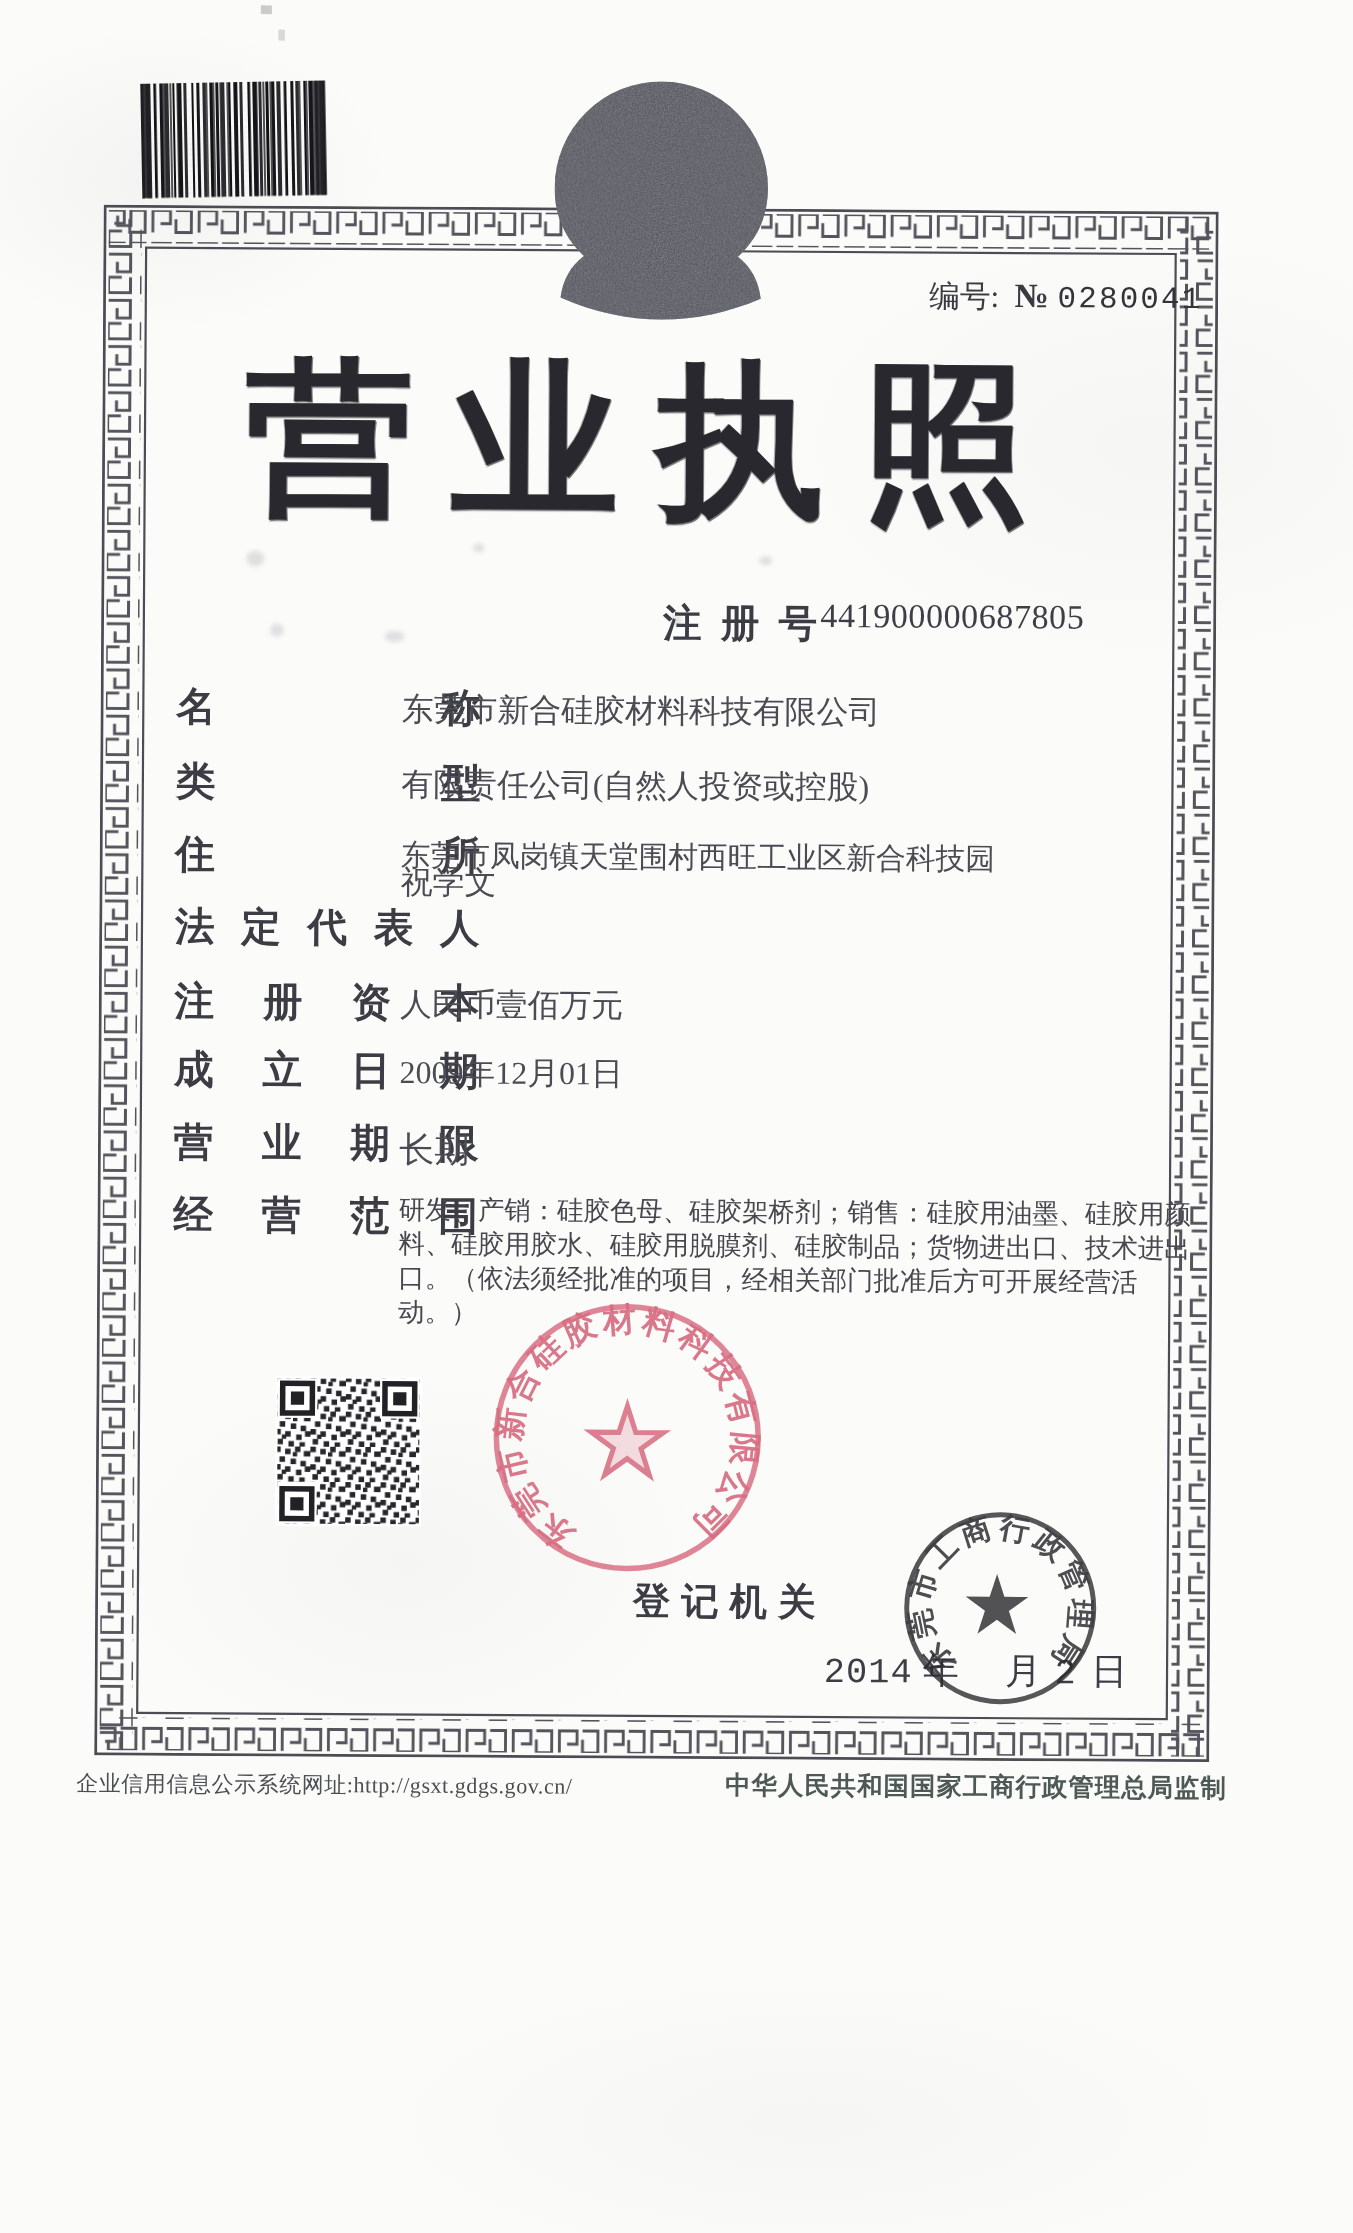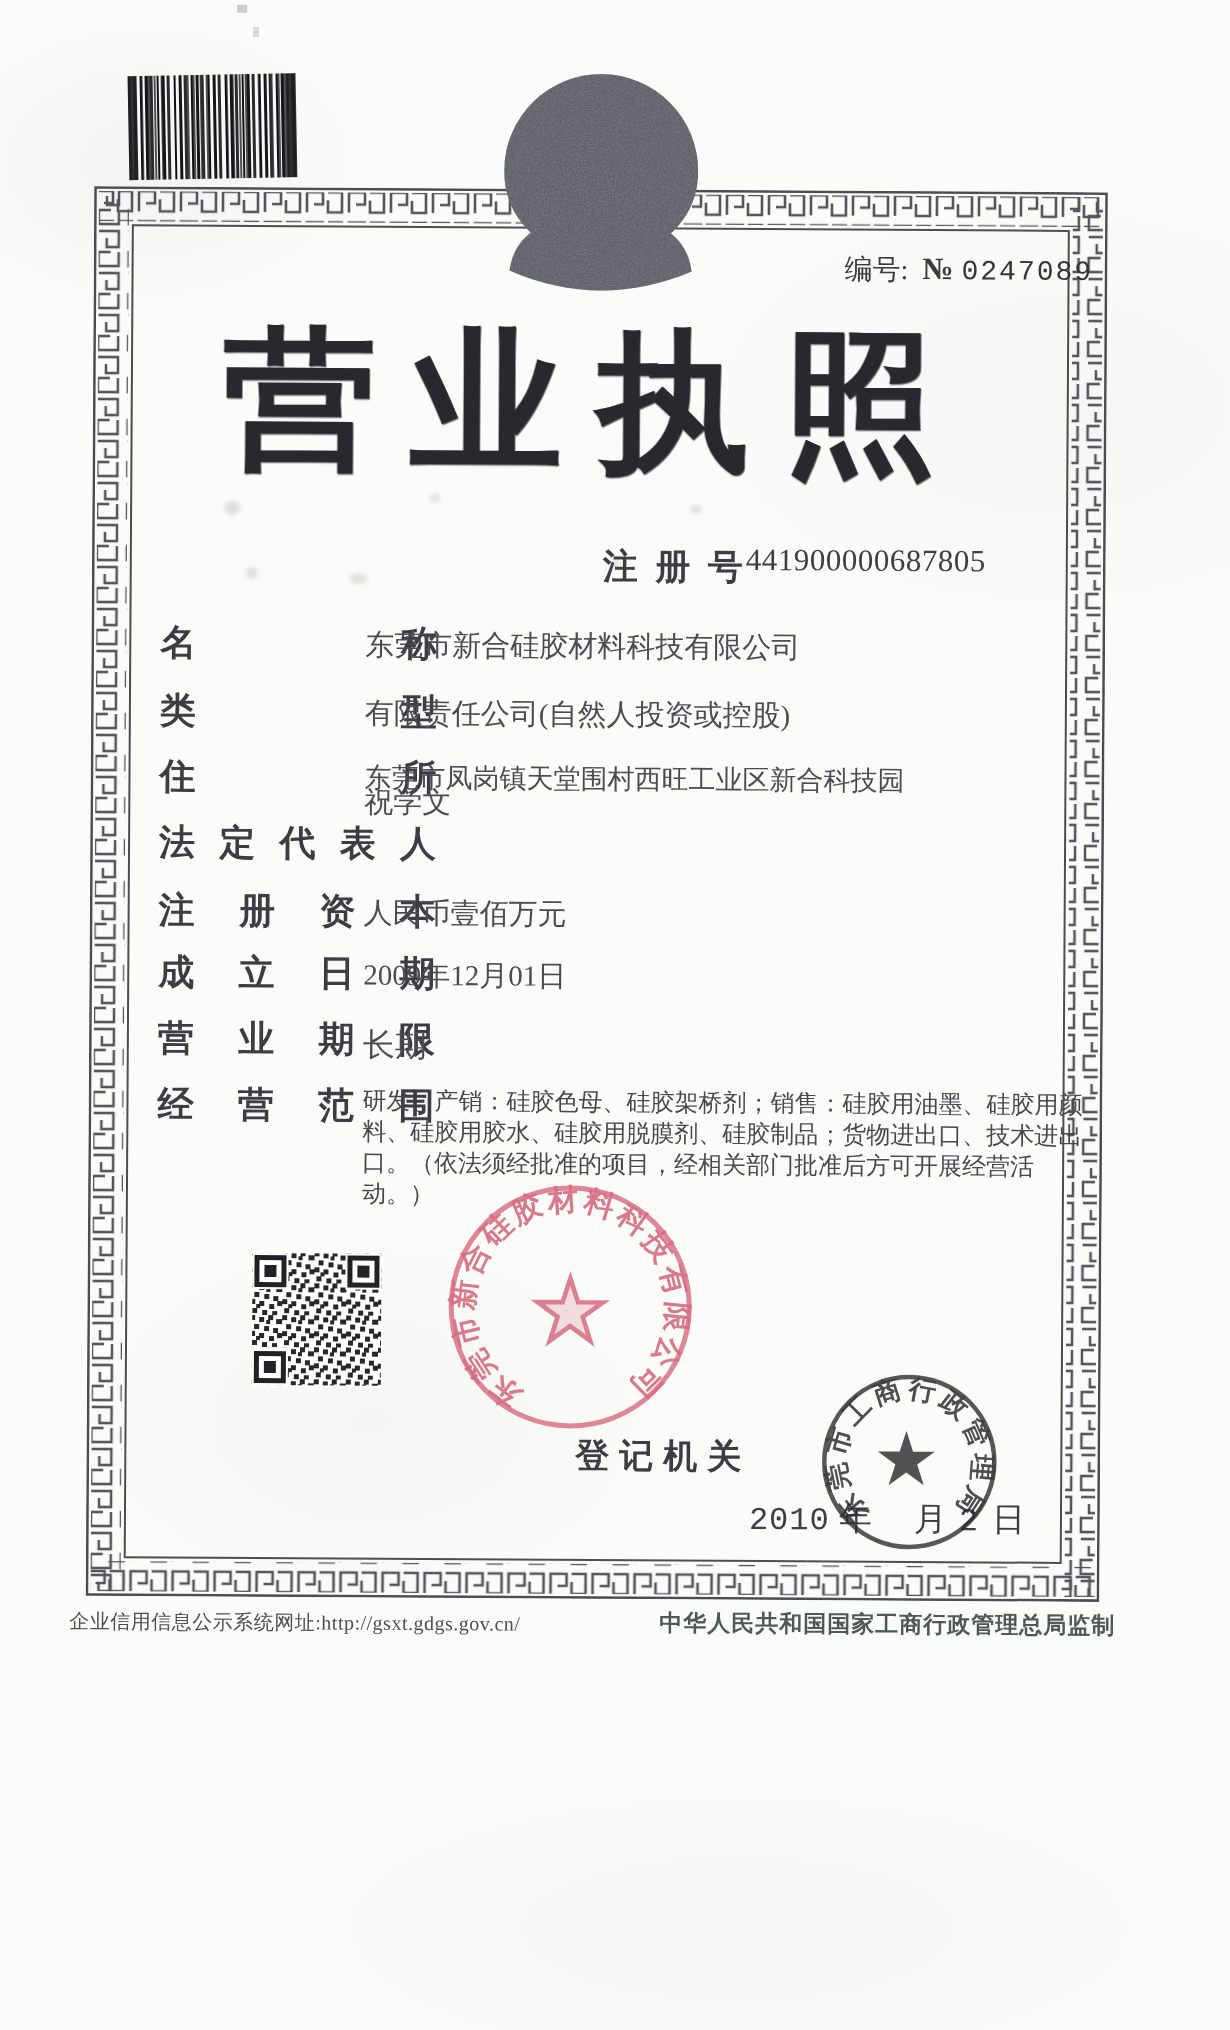--- a/index.html
+++ b/index.html
@@ -118,21 +118,21 @@
       </filter>
     </defs>
     <g clip-path="url(#emClip)">
       <rect width="218" height="238" fill="#45454d"></rect>
       <rect width="218" height="238" filter="url(#emNoise)" opacity="0.55"></rect>
       <rect width="218" height="238" filter="url(#emNoise2)" opacity="0.7"></rect>
     </g>
   </svg>
 
   <div class="abs serial">
-    <span>编号:</span><span class="sym">№</span><span class="num">0247089</span>
+    <span>编号:</span><span class="sym">№</span><span class="num">0280041</span>
   </div>
 
   <div class="abs title-row">
     <span>营</span>
     <span>业</span>
     <span>执</span>
     <span>照</span>
   </div>
 
   <div class="abs reg-label" data-justify="">
@@ -262,21 +262,21 @@
   </svg>
 
   <div class="abs registrar" data-justify="">
       <span>登</span>
       <span>记</span>
       <span>机</span>
       <span>关</span>
     </div>
 
   <div class="abs issue-date">
-    <span class="yr">2010</span><span class="u1">年</span><span class="u2">月</span><span class="dd">2</span><span class="u3">日</span>
+    <span class="yr">2014</span><span class="u1">年</span><span class="u2">月</span><span class="dd">2</span><span class="u3">日</span>
   </div>
 
   <svg class="abs seal-black" width="180" height="182" viewBox="0 0 180 182">
     <defs>
       <path id="blkArc" d="M50.6,141.4 A64,64 0 1 1 129.4,141.4" fill="none"></path>
     </defs>
     <circle cx="90" cy="91" r="85" fill="none" stroke="#2b2b30" stroke-width="4.5" opacity="0.88"></circle>
     <path transform="translate(87,90)" d="M0,-30 L6.7,-9.3 L28.5,-9.3 L10.9,3.5 L17.6,24.3 L0,11.5 L-17.6,24.3 L-10.9,3.5 L-28.5,-9.3 L-6.7,-9.3 Z" fill="#2b2b30" opacity="0.9"></path>
     <text font-size="27" fill="#2b2b30" font-weight="bold" opacity="0.92" font-family="Liberation Serif, serif">
       <textPath href="#blkArc" textLength="308" lengthAdjust="spacing">东莞市工商行政管理局</textPath>

